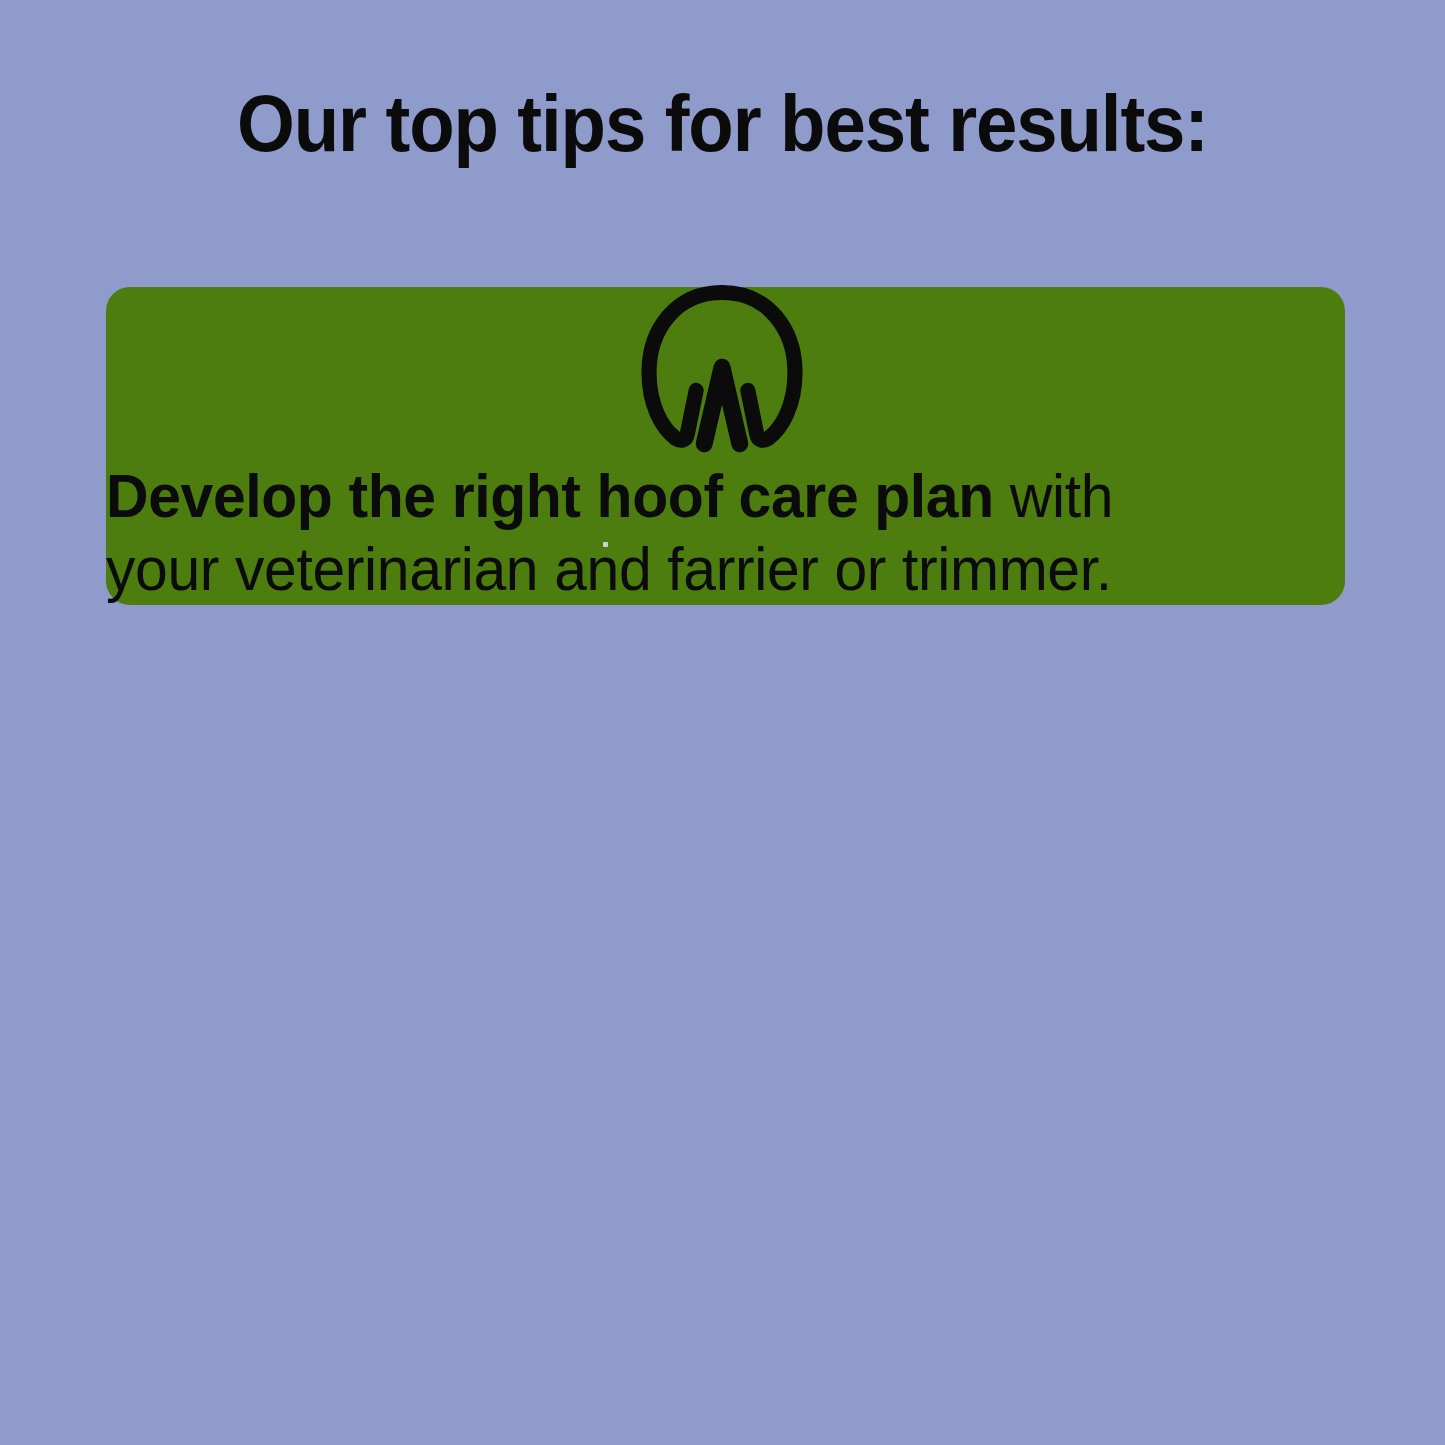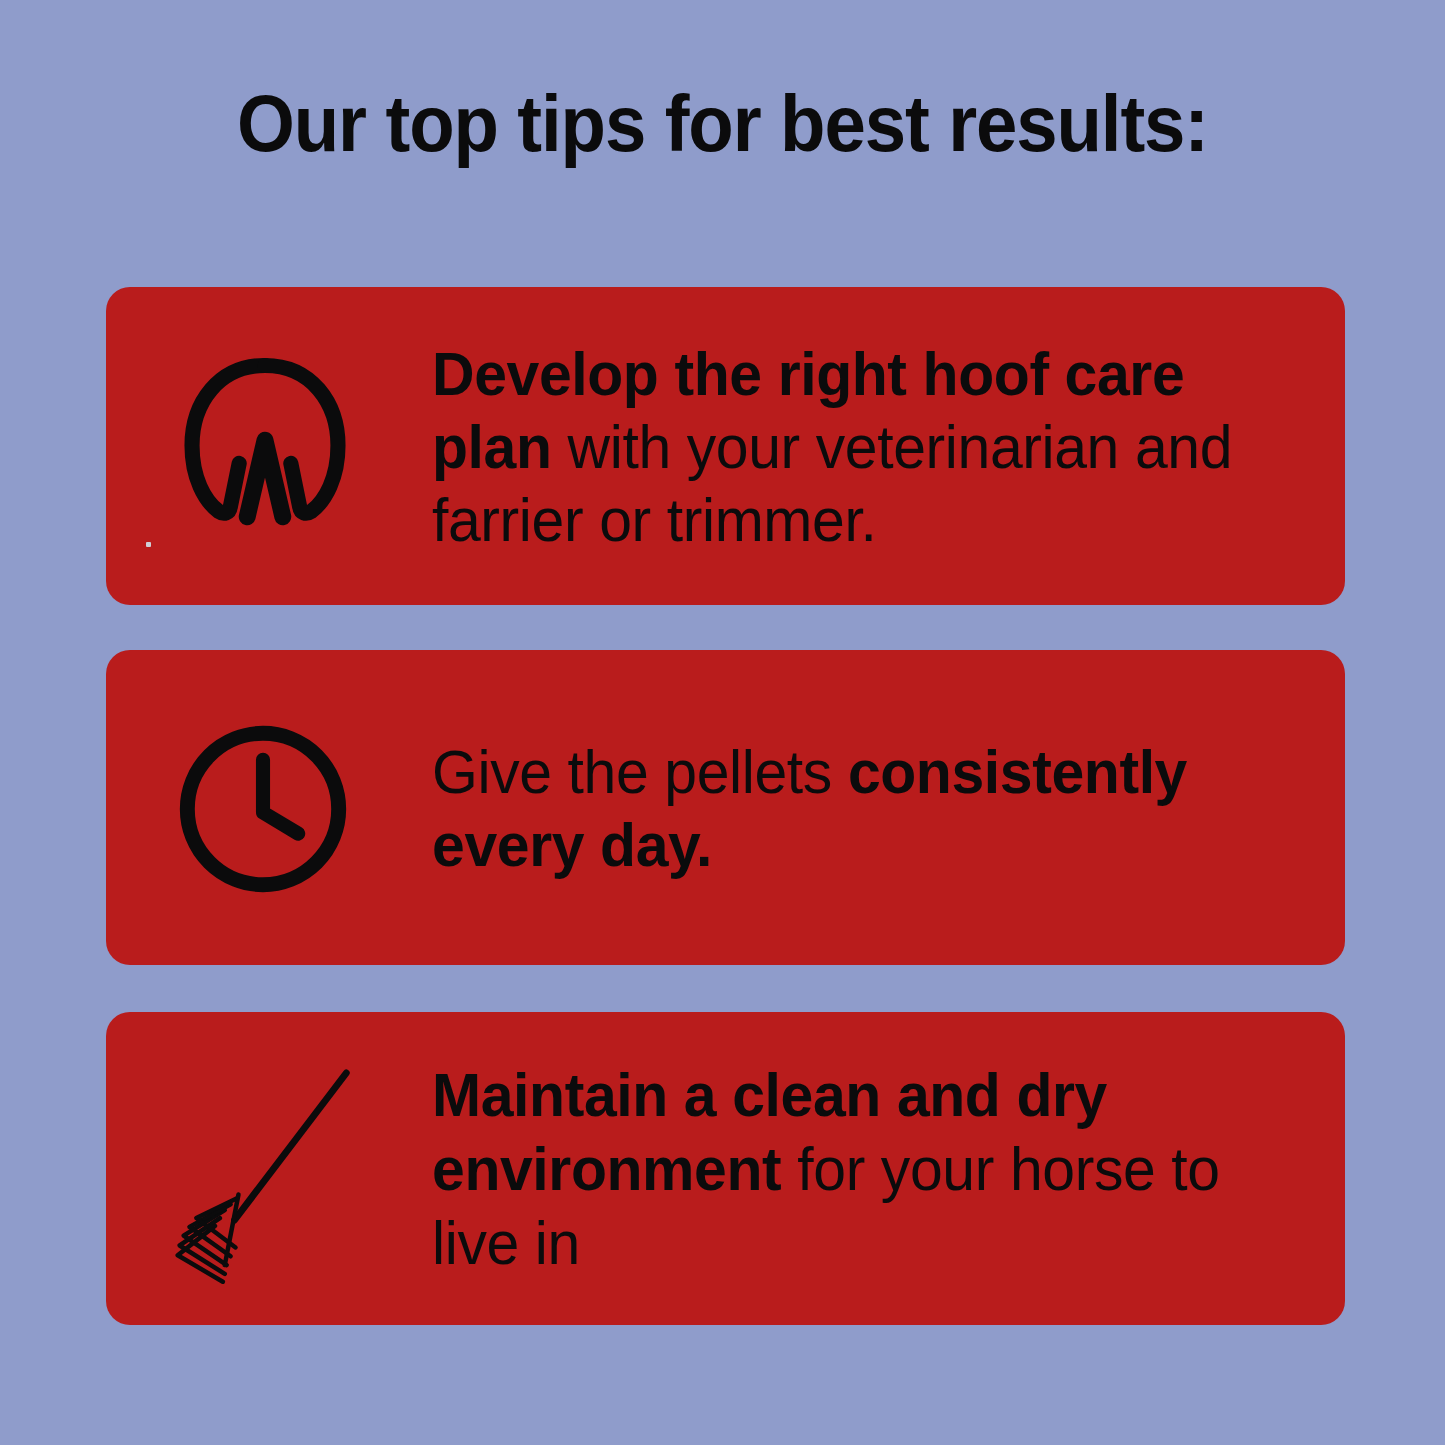--- a/index.html
+++ b/index.html
@@ -38,24 +38,24 @@
     transform: scaleX(0.93);
     transform-origin: 50% 50%;
     white-space: nowrap;
   }
 
   
   .card {
     position: absolute;
     left: 106px;
     width: 1239px;
-    background: #b91c1c;
+    background: #4d7c0f;
     border-radius: 24px;
     display: flex;
-    flex-direction: row;
+    flex-direction: column;
     align-items: center;
     box-sizing: border-box;
   }
   .card-1 { top: 287px;  height: 318px; }
   .card-2 { top: 650px;  height: 315px; }
   .card-3 { top: 1012px; height: 313px; }
 
   .icon-cell {
     width: 326px;
     min-width: 326px;
@@ -118,43 +118,15 @@
                  C 182 140, 168 166, 152 178
                  C 146 182, 140 180, 139 173
                  L 129 124" fill="none" stroke="#0b0b0c" stroke-width="17" stroke-linecap="round" stroke-linejoin="round"></path>
         <path d="M80 184 L 100 98 L 120 184" fill="none" stroke="#0b0b0c" stroke-width="19" stroke-linecap="round" stroke-linejoin="round"></path>
       </svg>
       <div class="speck"></div>
     </div>
     <div class="text-cell"><b>Develop the right hoof care plan</b><span> with your veterinarian and farrier or trimmer.</span></div>
   </div>
 
-  <div class="card card-2">
-    <div class="icon-cell">
-      <svg class="icon-clock" viewBox="0 0 200 200" aria-hidden="true">
-        <circle cx="100" cy="100" r="86" fill="none" stroke="#0b0b0c" stroke-width="17"></circle>
-        <path d="M100 44 L 100 104 L 140 128" fill="none" stroke="#0b0b0c" stroke-width="16" stroke-linecap="round" stroke-linejoin="round"></path>
-      </svg>
-    </div>
-    <div class="text-cell"><span>Give the pellets </span><b>consistently every day.</b></div>
-  </div>
 
-  <div class="card card-3">
-    <div class="icon-cell">
-      <svg class="icon-rake" viewBox="0 0 200 232" aria-hidden="true">
-
-        <path d="M186 16 L 72 166" fill="none" stroke="#0b0b0c" stroke-width="7" stroke-linecap="round"></path>
-
-        <g fill="none" stroke="#0b0b0c" stroke-width="4.6" stroke-linecap="round" stroke-linejoin="round">
-          <path d="M62 156 L 20 182 L 64 212"></path>
-          <path d="M57 164 L 16 192 L 62 221"></path>
-          <path d="M52 172 L 14 202 L 60 229"></path>
-          <path d="M68 150 L 26 173 L 68 203"></path>
-          <path d="M74 144 L 33 164 L 73 194"></path>
-        </g>
-
-        <path d="M76 140 L 62 212" fill="none" stroke="#0b0b0c" stroke-width="4.6" stroke-linecap="round"></path>
-      </svg>
-    </div>
-    <div class="text-cell"><b>Maintain a clean and dry environment</b><span> for your horse to live in</span></div>
-  </div>
 
 </div>
 
 </body></html>

